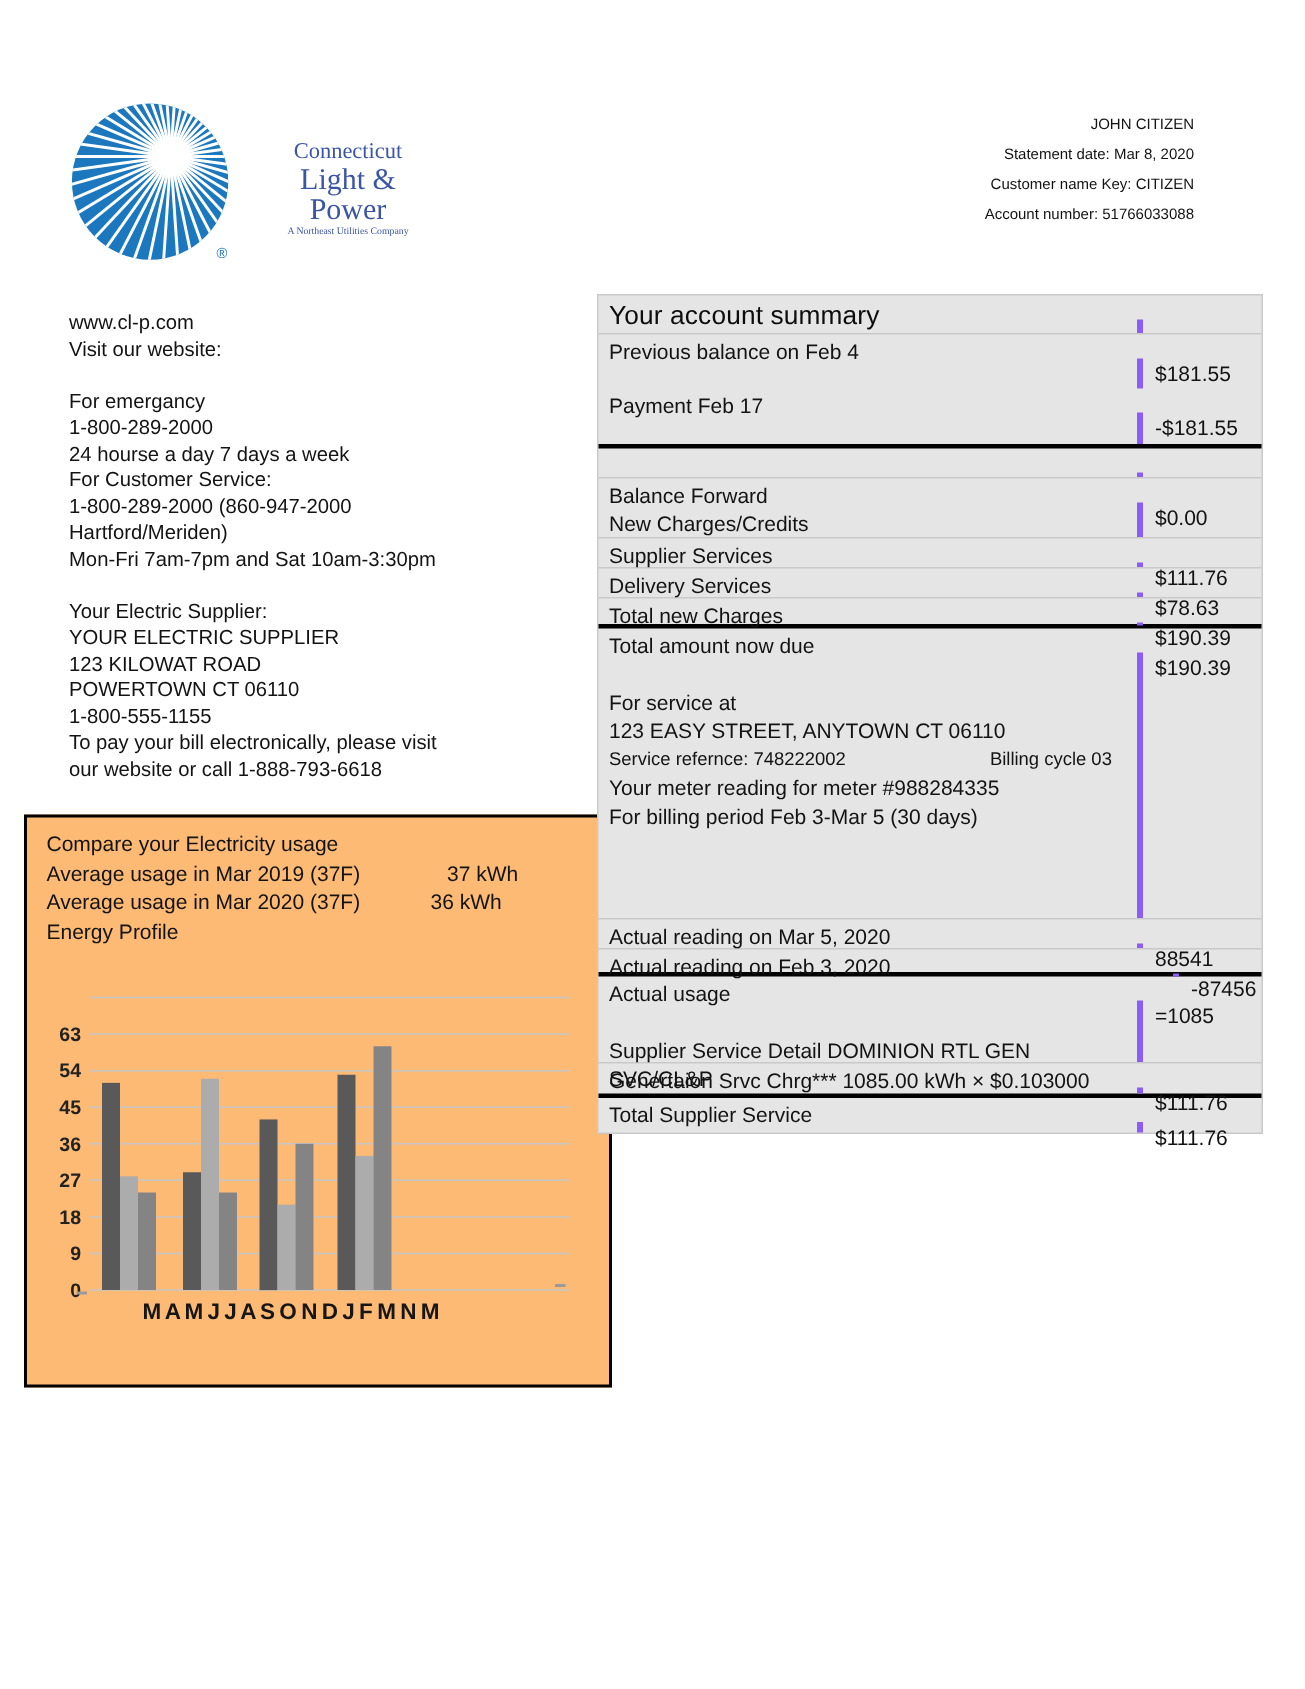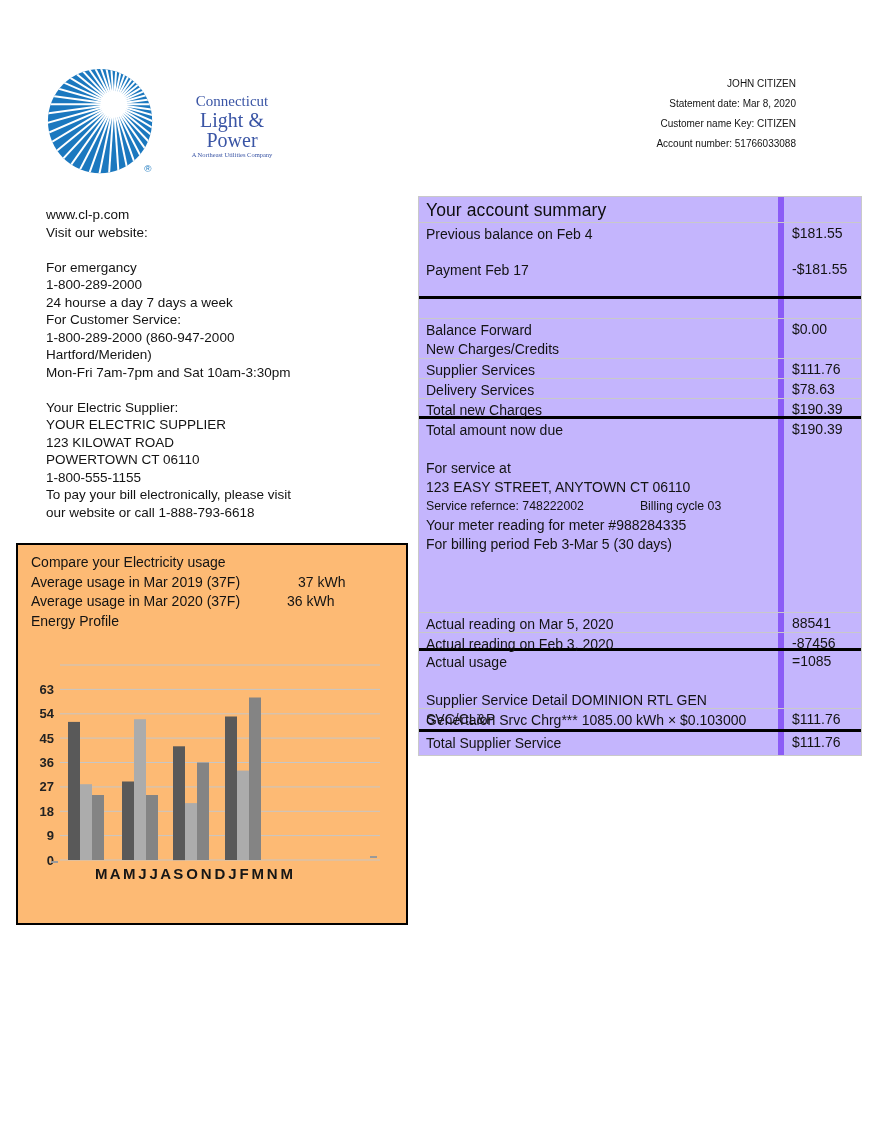--- a/index.html
+++ b/index.html
@@ -28,32 +28,32 @@
   
   .chart-box { position:absolute; left:16px; top:543px; width:388px; height:378px; border:2px solid #000; background:#fdba74; }
   .cb-head { position:absolute; left:13px; top:8px; right:8px; font-size:14px; line-height:19.5px; color:#131313; }
   .cb-row { position:relative; min-height:19.5px; }
   .cb-val { position:absolute; top:0; }
   .cb-val.v1 { left:267px; }
   .cb-val.v2 { left:256px; }
   .chart-svg { position:absolute; left:0; top:98px; }
   
   .summary-table {
-    position:absolute; left:418px; top:196px; width:444px; box-sizing:border-box;
-    border:1px solid #c9c9c9; border-bottom:none; font-size:14px; color:#131313; background:#c4b5fd;
+    position:absolute; left:398px; top:196px; width:444px; box-sizing:border-box;
+    border:1px solid #c9c9c9; border-bottom:none; font-size:14px; color:#131313; background:#e5e5e5;
   }
   .trow { display:flex; box-sizing:border-box; overflow:visible; }
   .trow.b-thin  { border-bottom:1px solid #c9c9c9; }
   .trow.b-thick { border-bottom:3px solid #000; }
   .cell { box-sizing:border-box; }
   .cell.lab { width:359px; padding:2px 8px 0 7px; }
-  .cell.val { flex:1; border-left:6px solid #8b5cf6; padding:2px 0 0 8px; }
+  .cell.val { flex:1; border-left:4px solid #8b5cf6; padding:2px 0 0 8px;margin-top:16px; }
   .cl { line-height:19px; min-height:19px; }
   .cl.small { font-size:12.3px; }
-  .cl .t2 { margin-left:56px; }
+  .cl .t2 { margin-left:96px; }
   .trow.hdr .cl { font-size:17.5px; line-height:23px; min-height:23px; color:#0d0d0d; letter-spacing:0.1px; }
 </style>
 </head>
 <body>
 
 <div class="page">
 
   <div class="logo-mark">
     <svg id="logoSvg" width="118" height="118" viewBox="0 0 120 120">
         <defs>
@@ -256,21 +256,21 @@
           <div class="cl">For billing period Feb 3-Mar 5 (30 days)</div>
         </div>
         <div class="cell val">$190.39</div>
       </div>
       <div class="trow b-thin" style="height: 20px;">
         <div class="cell lab">
           <div class="cl">Actual reading on Mar 5, 2020</div>
         </div>
         <div class="cell val">88541</div>
       </div>
-      <div class="trow b-thick" style="height: 18px;">
+      <div class="trow b-thick" style="height: 18px; gap: 24px;">
         <div class="cell lab">
           <div class="cl">Actual reading on Feb 3, 2020</div>
         </div>
         <div class="cell val">-87456</div>
       </div>
       <div class="trow b-thin" style="height: 58px;">
         <div class="cell lab">
           <div class="cl">Actual usage</div>
           <div class="cl">&nbsp;</div>
           <div class="cl">Supplier Service Detail DOMINION RTL GEN SVC/CL&amp;P</div>

